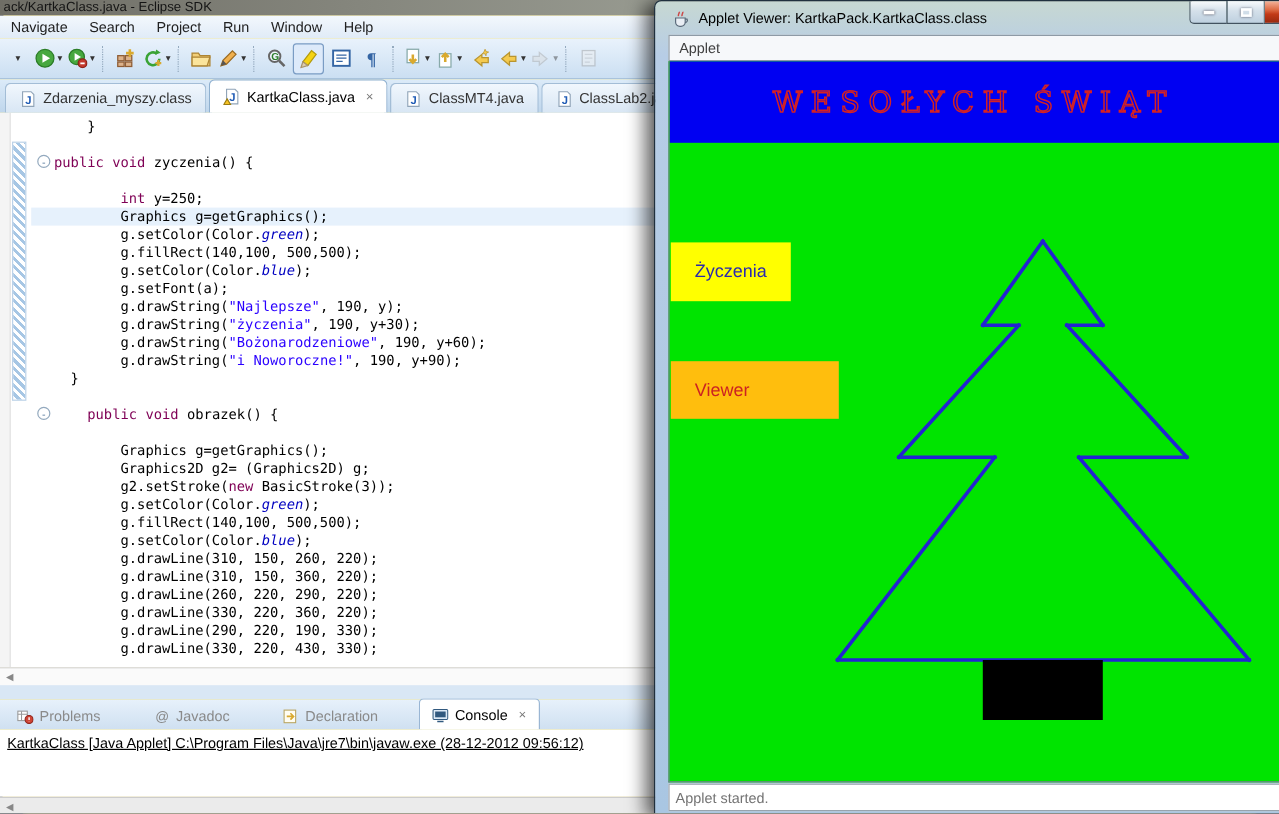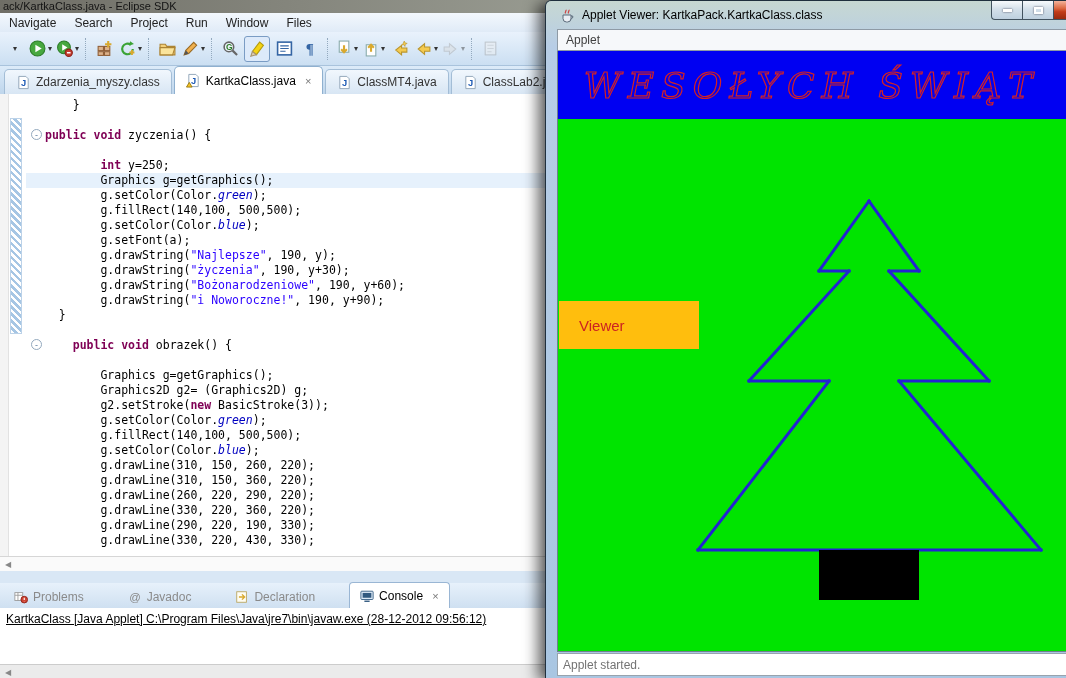--- a/index.html
+++ b/index.html
@@ -39,21 +39,21 @@
   .gutter0{position:absolute;left:0;top:0;bottom:0;width:8px;background:#f4f4f4;border-right:1px solid #e2e2e2;}
   .rangebar{position:absolute;left:10px;top:24px;width:10px;height:214px;
     background:repeating-linear-gradient(45deg,#ffffff 0 2.5px,#a6c6e4 2.5px 5px);
     border:1px solid #bcd2e8;}
   .fold{position:absolute;left:31px;width:11px;height:11px;border:1px solid #93a9be;border-radius:50%;
     background:#fff;color:#5b7da0;font-size:9px;line-height:10px;text-align:center;box-sizing:border-box;}
   .codelines{position:absolute;left:26px;top:4px;right:0;
     font-family:"DejaVu Sans Mono",monospace;font-size:11.5px;line-height:15px;white-space:pre;color:#000;}
   .cl{height:15px;padding-left:19px;}
   .cl.hl{background:#e6f1fc;}
-  .k{color:#7f0055;font-weight:bold;}
+  .k{color:#7f0055;font-weight:normal;}
   .s{color:#2a00ff;}
   .f{color:#0000c0;font-style:italic;}
 
   .e-hscroll{position:absolute;top:556px;left:0;right:0;height:15px;background:#fafafa;
     border-top:1px solid #d6d6d6;display:flex;align-items:center;}
   .scroll-arrow{width:16px;text-align:center;color:#888;font-size:8px;}
   .e-sash{position:absolute;top:571px;left:0;right:0;height:12px;background:#d9e7f5;}
   .e-paneltabs{position:absolute;top:583px;left:0;right:0;height:25px;
     background:linear-gradient(#e7f1fb,#cfe0f1);display:flex;align-items:flex-end;padding-left:4px;gap:24px;}
   .ptab{display:inline-flex;align-items:center;gap:5px;height:23px;padding:0 10px;font-size:12px;color:#8a8a8a;white-space:nowrap;}
@@ -83,21 +83,21 @@
   .wbtn.maximize{border-right:none;}
   .wbtn.close{width:45px;border-radius:0 0 4px 0;color:#fff;font-weight:bold;font-size:13px;
     background:linear-gradient(#f3b29a,#dd6a43 40%,#c23a17 60%,#99290e);text-shadow:0 1px 2px rgba(0,0,0,.5);}
   .a-menubar{height:20px;background:#f6f8fa;border:1px solid #8e9aa5;display:flex;align-items:center;
     font-size:12px;color:#404040;}
   .a-menu-item{padding:0 8px;}
   .a-content{position:relative;height:600px;border:1px solid #6f7f8d;border-top:none;
     background:var(--green,#00e400);overflow:hidden;}
   .banner{position:absolute;left:0;top:0;right:0;height:68px;background:var(--banner-bg,#0000f2);
     display:flex;align-items:center;justify-content:center;}
-  .banner-text{font-family:"DejaVu Serif",serif;font-style:italic;font-size:36px;letter-spacing:7px;
+  .banner-text{font-family:"DejaVu Serif",serif;font-size:24px;letter-spacing:7px;
     color:var(--banner-fg,#d52222);-webkit-text-fill-color:transparent;
     -webkit-text-stroke:1.2px var(--banner-fg,#d52222);transform:translateX(-18px);white-space:nowrap;}
   #tree{position:absolute;inset:0;width:501px;height:600px;}
   #tree line{stroke:var(--tree,#2323d3);stroke-width:3;stroke-linecap:square;}
   #tree rect{fill:var(--trunk,#000);}
   .abtn{position:absolute;display:flex;align-items:center;box-sizing:border-box;
     font-size:15px;padding-left:20px;}
   .btn1{left:1px;top:151px;width:100px;height:49px;background:var(--b1bg,#ffff00);color:var(--b1fg,#2a2aae);}
   .btn2{left:1px;top:250px;width:140px;height:48px;background:var(--b2bg,#ffbe0d);color:var(--b2fg,#cc2222);}
   .a-statusbar{height:21px;background:#fff;border:1px solid #98a3ad;margin-top:1px;
@@ -107,21 +107,21 @@
 <body>
 
 <div class="eclipse">
   <div class="e-title">ack/KartkaClass.java - Eclipse SDK</div>
   <div class="e-menubar" id="e-menus">
       <span class="menu-item">Navigate</span>
       <span class="menu-item">Search</span>
       <span class="menu-item">Project</span>
       <span class="menu-item">Run</span>
       <span class="menu-item">Window</span>
-      <span class="menu-item">Files</span>
+      <span class="menu-item">Help</span>
     </div>
   <div class="e-toolbar" id="e-toolbar">
       <span class="tb-btn">
         <span class="tbi"></span>
         <span class="caret">▾</span>
       </span>
       <span class="tb-btn">
         <span class="tbi">
           <svg viewBox="0 0 16 16">
             <circle cx="8" cy="8" r="7" fill="#47a83f" stroke="#2c7d28"></circle>
@@ -405,20 +405,23 @@
         <line x1="191" y1="330" x2="271" y2="330"></line>
         <line x1="341" y1="330" x2="431" y2="330"></line>
         <line x1="271" y1="330" x2="140" y2="499"></line>
         <line x1="341" y1="330" x2="483" y2="499"></line>
         <line x1="140" y1="499" x2="483" y2="499"></line>
         <rect x="261" y="499" width="100" height="50"></rect>
       </svg>
     <div class="banner">
       <span class="banner-text">WESOŁYCH ŚWIĄT</span>
     </div>
+    <div class="abtn btn1">
+      <span>Życzenia</span>
+    </div>
     <div class="abtn btn2">
       <span>Viewer</span>
     </div>
   </div>
   <div class="a-statusbar">
     <span>Applet started.</span>
   </div>
 </div>
 
 </body></html>

